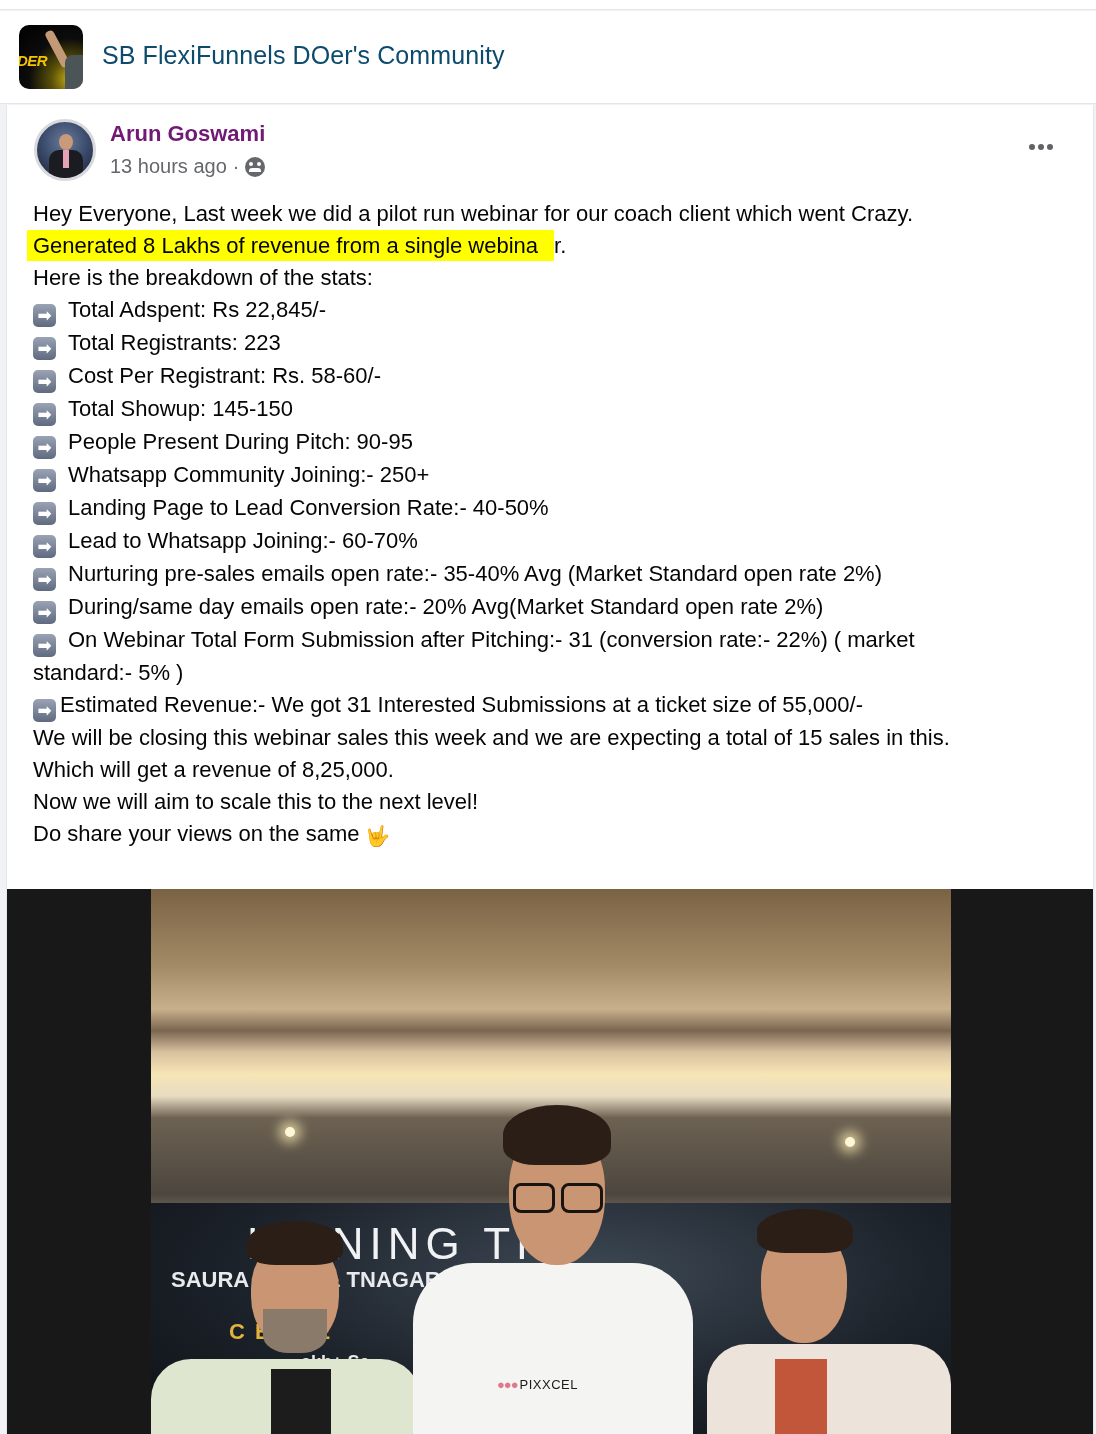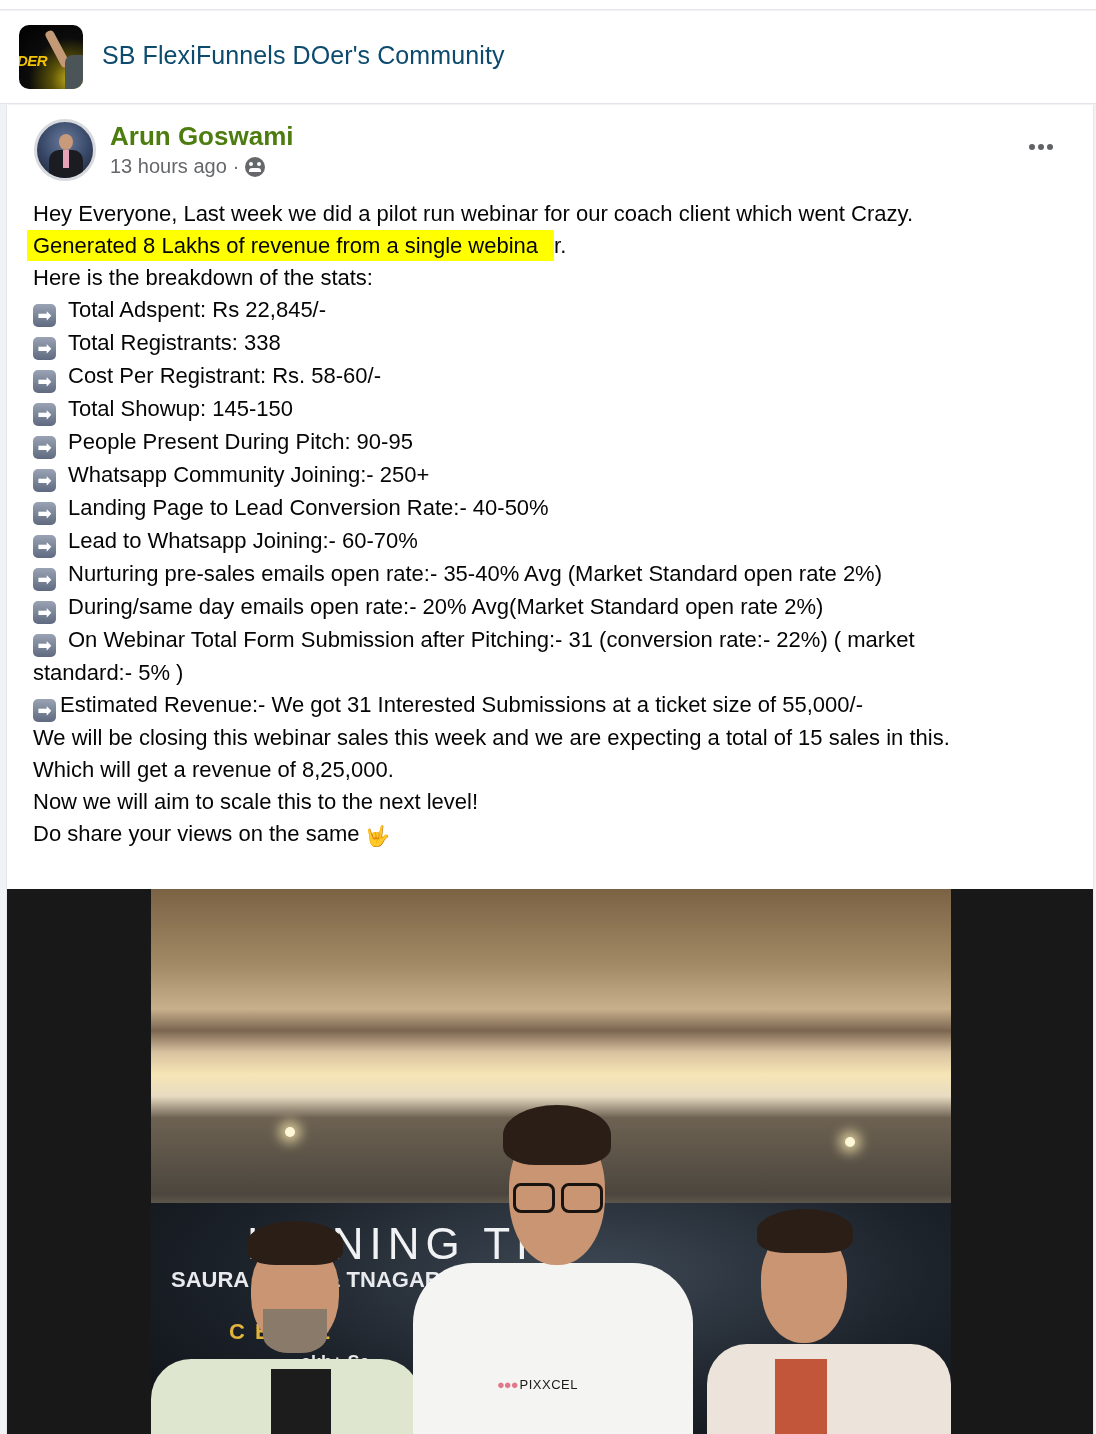--- a/index.html
+++ b/index.html
@@ -15,21 +15,21 @@
   .group-icon .body { position: absolute; left: 46px; top: 30px; width: 22px; height: 40px; background: #4b5456; border-radius: 8px 0 0 0; }
   .group-title { position: absolute; left: 102px; top: 30px; font-size: 25px; color: #0c4a6e; letter-spacing: 0.1px; }
 
   .post-card { position: absolute; left: 6px; top: 105px; width: 1088px; height: 1329px; background: #ffffff; border-left: 1px solid #e4e6eb; border-right: 1px solid #e4e6eb; }
 
   .avatar { position: absolute; left: 27px; top: 14px; width: 62px; height: 62px; border-radius: 50%; border: 3px solid #d7d9dd; overflow: hidden; background: radial-gradient(circle at 50% 35%, #6a7a9a 0%, #3a4a6a 50%, #1a2030 100%); }
   .avatar .shirt { position: absolute; left: 12px; top: 28px; width: 34px; height: 30px; background: #1b1c22; border-radius: 10px 10px 0 0; }
   .avatar .face { position: absolute; left: 22px; top: 12px; width: 14px; height: 16px; background: #c89a7a; border-radius: 50%; }
   .avatar .pink { position: absolute; left: 26px; top: 28px; width: 6px; height: 18px; background: #e6a3b8; }
 
-  .author-name { position: absolute; left: 103px; top: 16px; font-size: 26px; font-weight: bold; color: #4d7c0f; }
+  .author-name { position: absolute; left: 103px; top: 16px; font-size: 22px; font-weight: bold; color: #701a75; }
   .post-meta { position: absolute; left: 103px; top: 50px; display: flex; align-items: center; font-size: 20px; color: #65676b; }
   .post-meta .dot { margin: 0 6px; }
   .group-privacy-icon { width: 20px; height: 20px; border-radius: 50%; background: #65676b; position: relative; display: inline-block; }
   .group-privacy-icon::before { content: ""; position: absolute; left: 4px; top: 5px; width: 4px; height: 4px; background: #fff; border-radius: 50%; box-shadow: 8px 0 0 #fff; }
   .group-privacy-icon::after { content: ""; position: absolute; left: 4px; top: 11px; width: 12px; height: 4px; background: #fff; border-radius: 3px 3px 0 0; }
 
   .more-button { position: absolute; left: 1014px; top: 28px; width: 40px; height: 28px; display: flex; align-items: center; justify-content: center; gap: 3px; cursor: pointer; }
   .more-button span { width: 6px; height: 6px; border-radius: 50%; background: #606266; display: block; }
 
   .post-body { position: absolute; left: 26px; top: 93px; width: 1050px; font-size: 22px; line-height: 32px; color: #050505; }
@@ -94,21 +94,21 @@
     <span></span>
     <span></span>
   </div>
 
   <div class="post-body">
     <div class="line">Hey Everyone, Last week we did a pilot run webinar for our coach client which went Crazy.</div>
     <div class="line"><span class="highlight">Generated 8 Lakhs of revenue from a single webina</span><span>r.</span></div>
     <div class="line">Here is the breakdown of the stats:</div>
 
     <div class="line"><span class="arrow-icon">➡</span><span>Total Adspent: Rs 22,845/-</span></div>
-    <div class="line"><span class="arrow-icon">➡</span><span>Total Registrants: 338</span></div>
+    <div class="line"><span class="arrow-icon">➡</span><span>Total Registrants: 223</span></div>
     <div class="line"><span class="arrow-icon">➡</span><span>Cost Per Registrant: Rs. 58-60/-</span></div>
     <div class="line"><span class="arrow-icon">➡</span><span>Total Showup: 145-150</span></div>
     <div class="line"><span class="arrow-icon">➡</span><span>People Present During Pitch: 90-95</span></div>
     <div class="line"><span class="arrow-icon">➡</span><span>Whatsapp Community Joining:- 250+</span></div>
     <div class="line"><span class="arrow-icon">➡</span><span>Landing Page to Lead Conversion Rate:- 40-50%</span></div>
     <div class="line"><span class="arrow-icon">➡</span><span>Lead to Whatsapp Joining:- 60-70%</span></div>
     <div class="line"><span class="arrow-icon">➡</span><span>Nurturing pre-sales emails open rate:- 35-40% Avg (Market Standard open rate 2%)</span></div>
     <div class="line"><span class="arrow-icon">➡</span><span>During/same day emails open rate:- 20% Avg(Market Standard open rate 2%)</span></div>
     <div class="line"><span class="arrow-icon">➡</span><span>On Webinar Total Form Submission after Pitching:- 31 (conversion rate:- 22%) ( market</span></div>
     <div class="line">standard:- 5% )</div>

